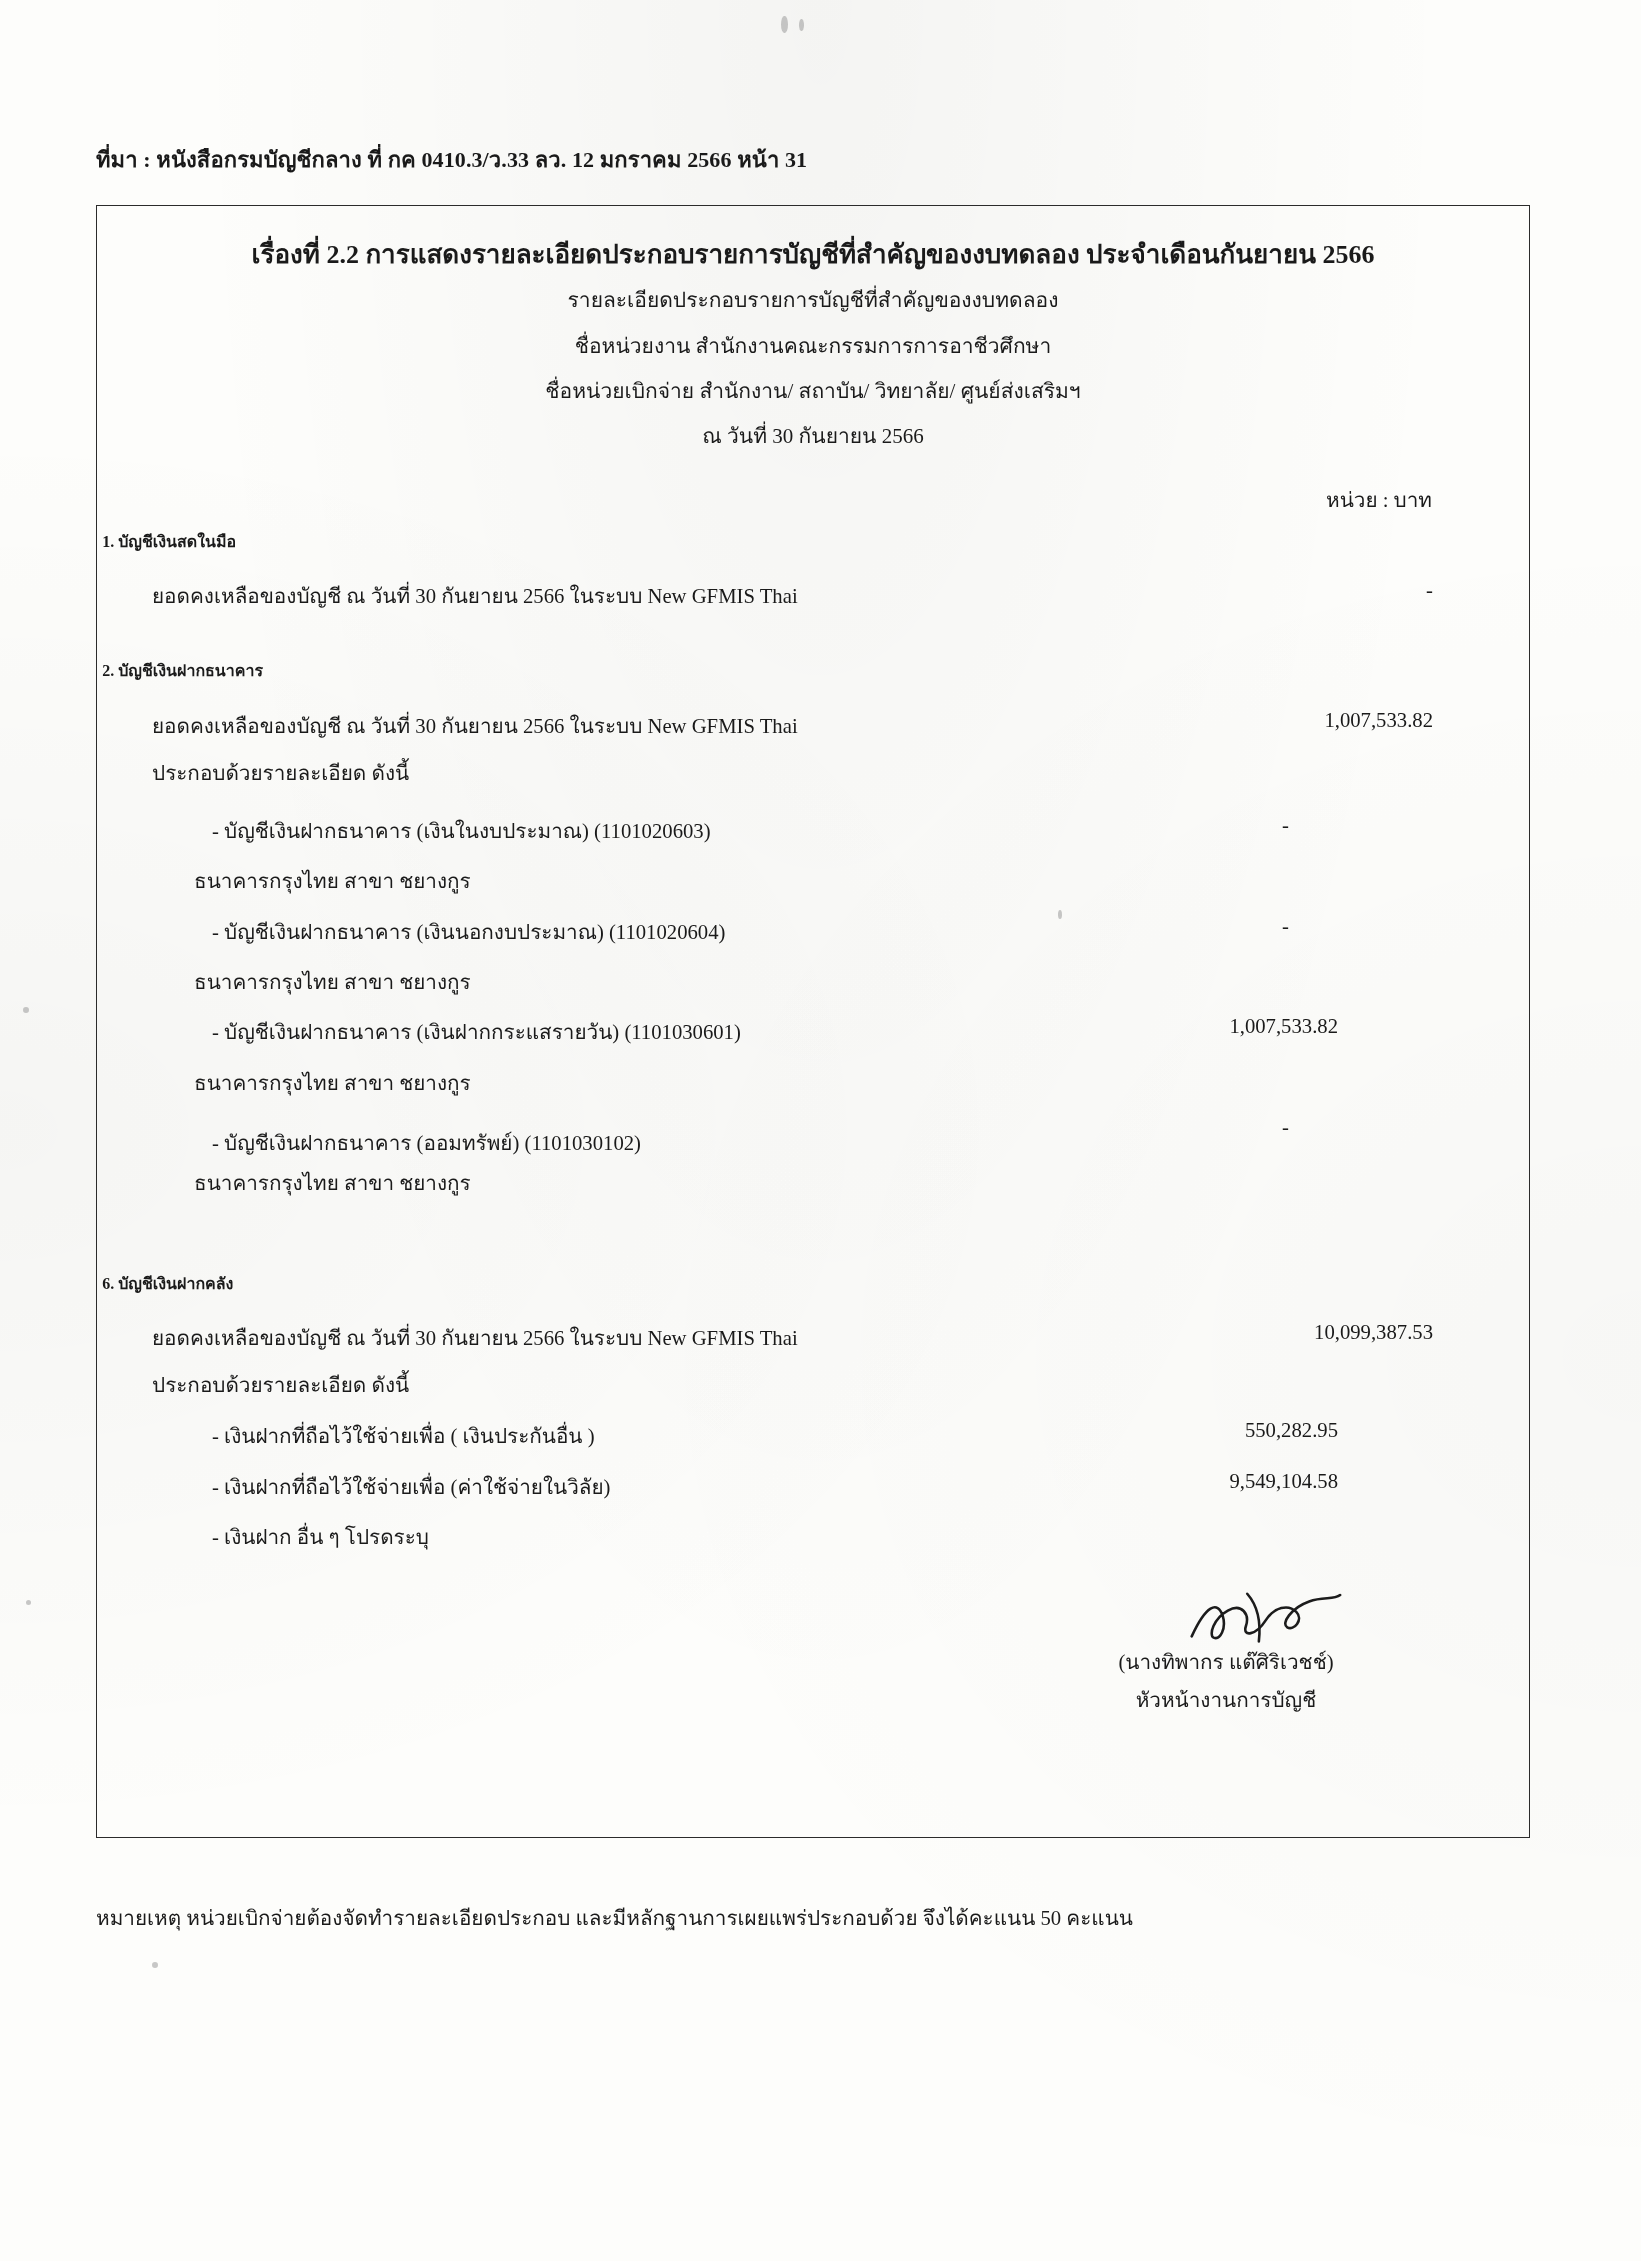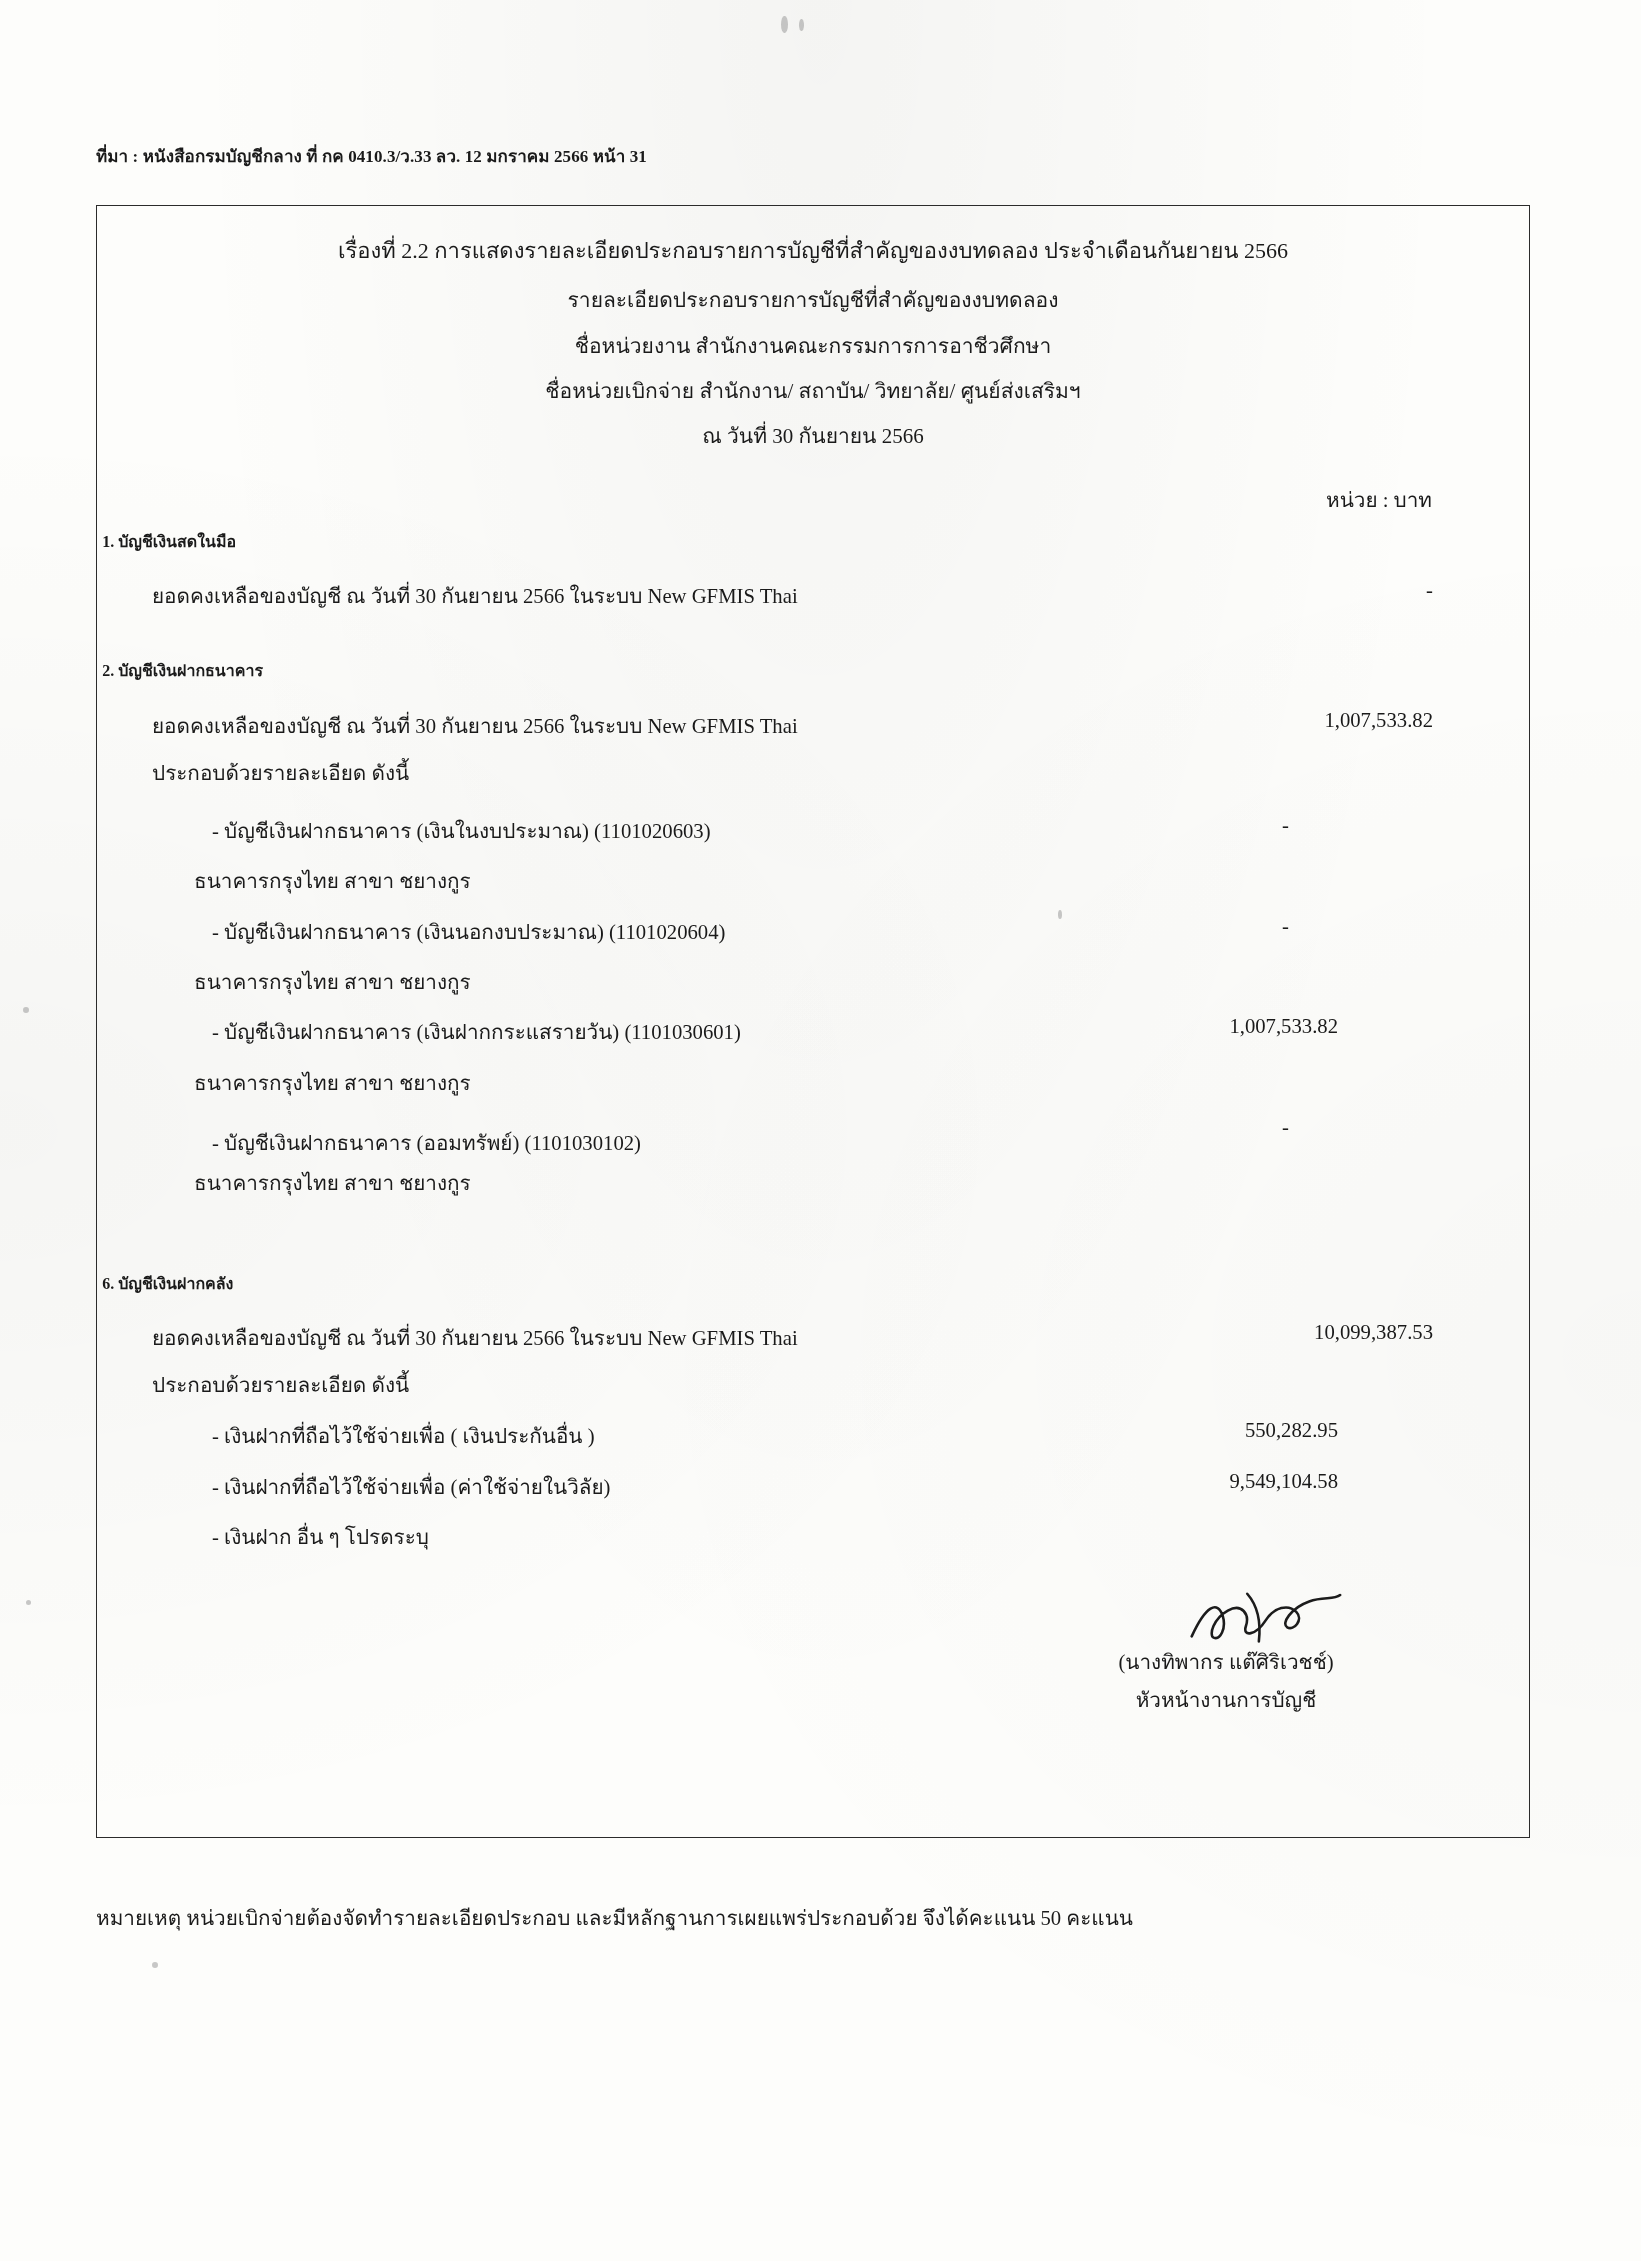--- a/index.html
+++ b/index.html
@@ -30,21 +30,21 @@
       radial-gradient(ellipse at 50% 0%, rgba(0,0,0,0.035), rgba(0,0,0,0) 55%),
       radial-gradient(ellipse at 0% 50%, rgba(0,0,0,0.03), rgba(0,0,0,0) 45%),
       radial-gradient(ellipse at 100% 60%, rgba(0,0,0,0.025), rgba(0,0,0,0) 45%);
     pointer-events: none;
   }
 
   .source-line {
     position: absolute;
     left: 96px;
     top: 142px;
-    font-size: 17px;
+    font-size: 22px;
     font-weight: bold;
     letter-spacing: 0.1px;
     white-space: nowrap;
   }
 
   .frame {
     position: absolute;
     left: 96px;
     top: 205px;
     width: 1434px;
@@ -61,22 +61,22 @@
   .ctr {
     position: absolute;
     width: 100%;
     text-align: center;
     font-size: 21px;
     white-space: nowrap;
   }
 
   .title-main {
     top: 27px;
-    font-size: 22px;
-    font-weight: normal;
+    font-size: 26px;
+    font-weight: bold;
   }
   .sub1 { top: 77px; }
   .sub2 { top: 123px; }
   .sub3 { top: 168px; }
   .sub4 { top: 213px; }
 
   .unit-label {
     position: absolute;
     right: 97px;
     top: 277px;

